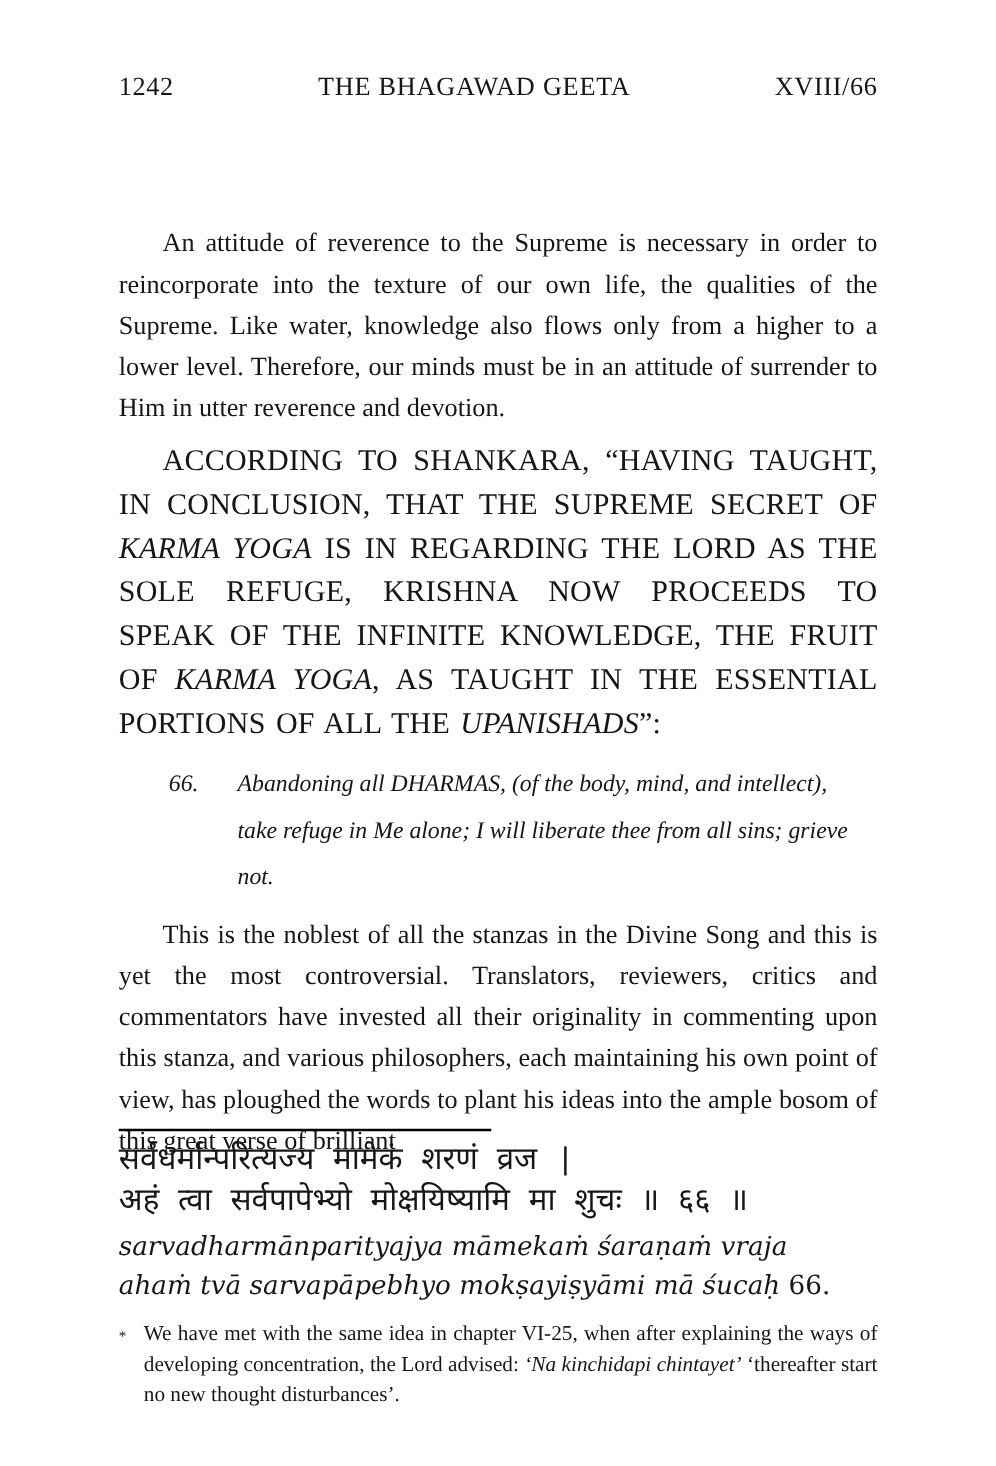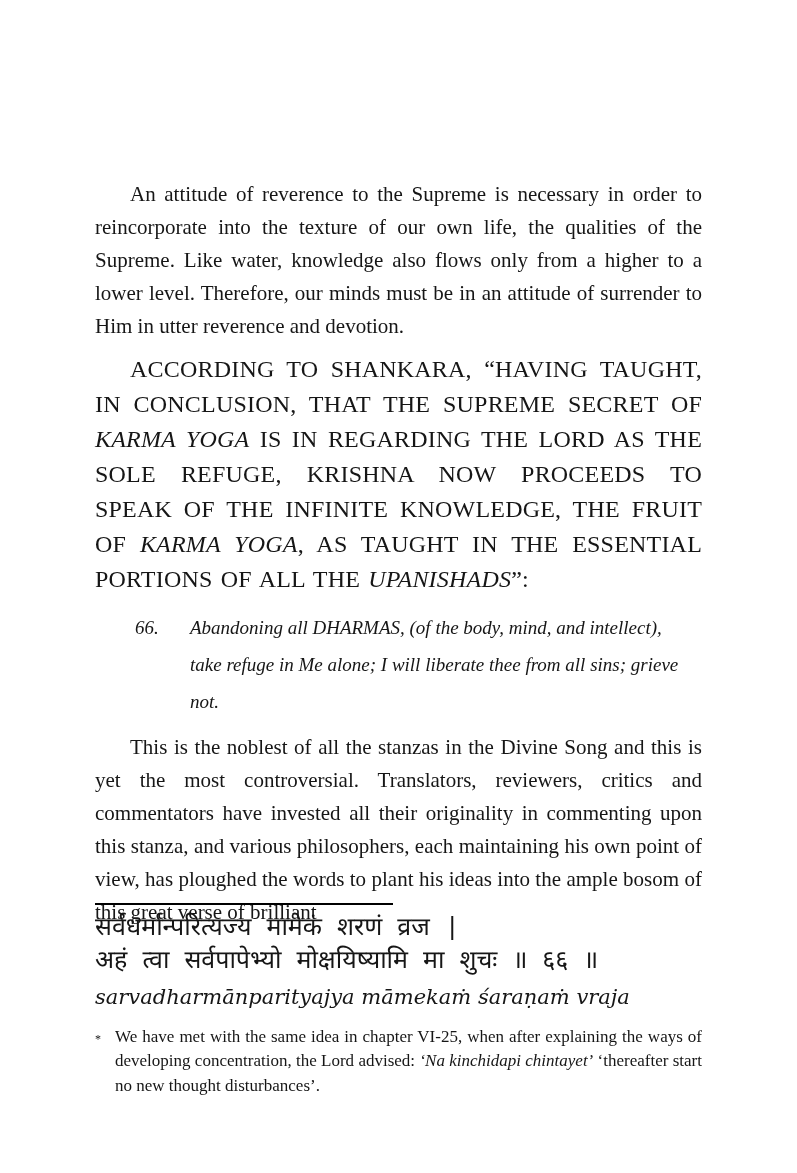--- a/index.html
+++ b/index.html
@@ -117,38 +117,44 @@
     flex: 1;
     margin: 0;
     text-align: justify;
   }
 </style>
 </head>
 <body>
 
 <div class="page">
 
+  <div class="header">
+    <span class="page-number">1242</span>
+    <span class="book-title">THE BHAGAWAD GEETA</span>
+    <span class="chapter-ref">XVIII/66</span>
+  </div>
 
   <div class="content">
     <p class="body-para indent"><span>An attitude of reverence to the Supreme is necessary in order to reincorporate into the texture of our own life, the qualities of the Supreme. Like water, knowledge also flows only from a higher to a lower level. Therefore, our minds must be in an attitude of surrender to Him in utter reverence and devotion.</span></p>
     <p class="caps-para"><span>ACCORDING TO SHANKARA, “HAVING TAUGHT, IN CONCLUSION, THAT THE SUPREME SECRET OF </span><span style="font-style: italic;">KARMA YOGA</span><span> IS IN REGARDING THE LORD AS THE SOLE REFUGE, KRISHNA NOW PROCEEDS TO SPEAK OF THE INFINITE KNOWLEDGE, THE FRUIT OF </span><span style="font-style: italic;">KARMA YOGA</span><span>, AS TAUGHT IN THE ESSENTIAL PORTIONS OF ALL THE  </span><span style="font-style: italic;">UPANISHADS</span><span>”:</span></p>
 
     <div class="verse-block">
       <span class="verse-number">66.</span>
       <p class="verse-text"><span>Abandoning all DHARMAS, (of the body, mind, and intellect), take refuge in Me alone; I will liberate thee from all sins; grieve not.</span></p>
     </div>
 
     <p class="body-para indent after-verse"><span>This is the noblest of all the stanzas in the Divine Song and this is yet the most controversial. Translators, reviewers, critics and commentators have invested all their originality in commenting upon this stanza, and various philosophers, each maintaining his own point of view, has ploughed the words to plant his ideas into the ample bosom of this great verse of brilliant</span></p>
   </div>
 
   <div class="footnotes">
     <div class="rule"></div>
     <p class="devanagari">सर्वधर्मान्परित्यज्य मामेकं शरणं व्रज |</p>
     <p class="devanagari">अहं त्वा सर्वपापेभ्यो मोक्षयिष्यामि मा शुचः ॥ ६६ ॥</p>
     <p class="translit first">sarvadharmānparityajya māmekaṁ śaraṇaṁ vraja</p>
+    <p class="translit"><span style="font-style: italic;">ahaṁ tvā sarvapāpebhyo mokṣayiṣyāmi mā śucaḥ</span><span style="font-style: normal;">  66.</span></p>
 
     <div class="footnote">
       <span class="footnote-marker">*</span>
       <p class="footnote-text"><span>We have met with the same idea in chapter VI-25, when after explaining the ways of developing concentration, the Lord advised: </span><span style="font-style: italic;">‘Na kinchidapi chintayet’</span><span> ‘thereafter start no new thought disturbances’.</span></p>
     </div>
   </div>
 
 </div>
 
 </body></html>

